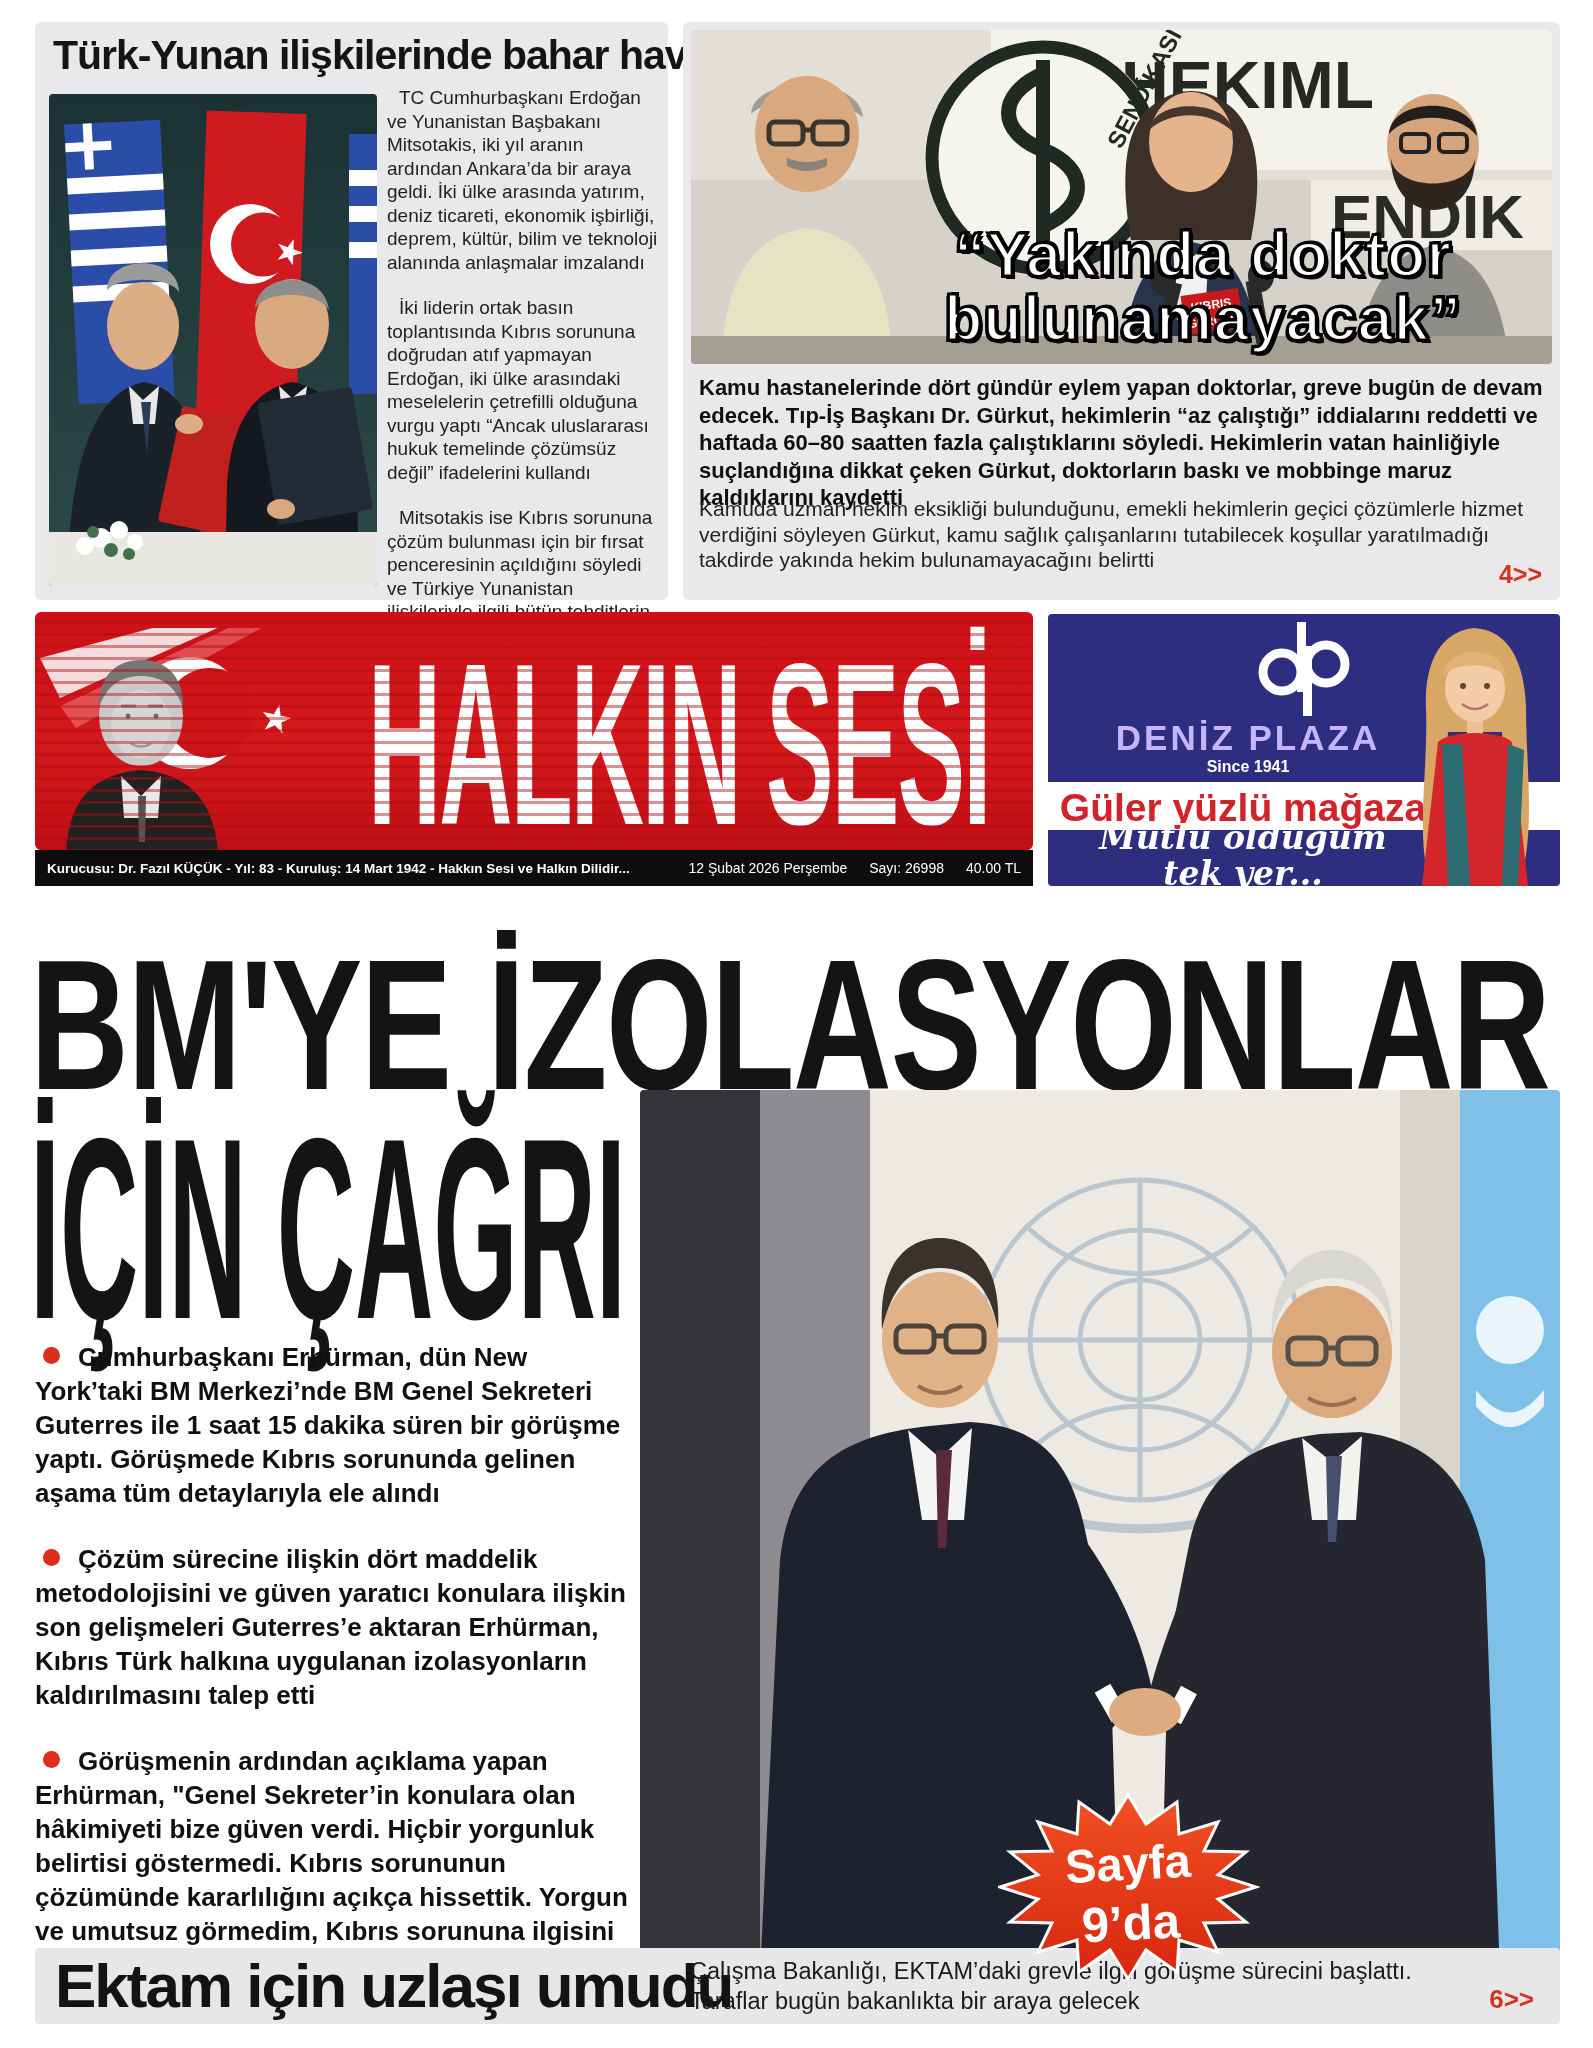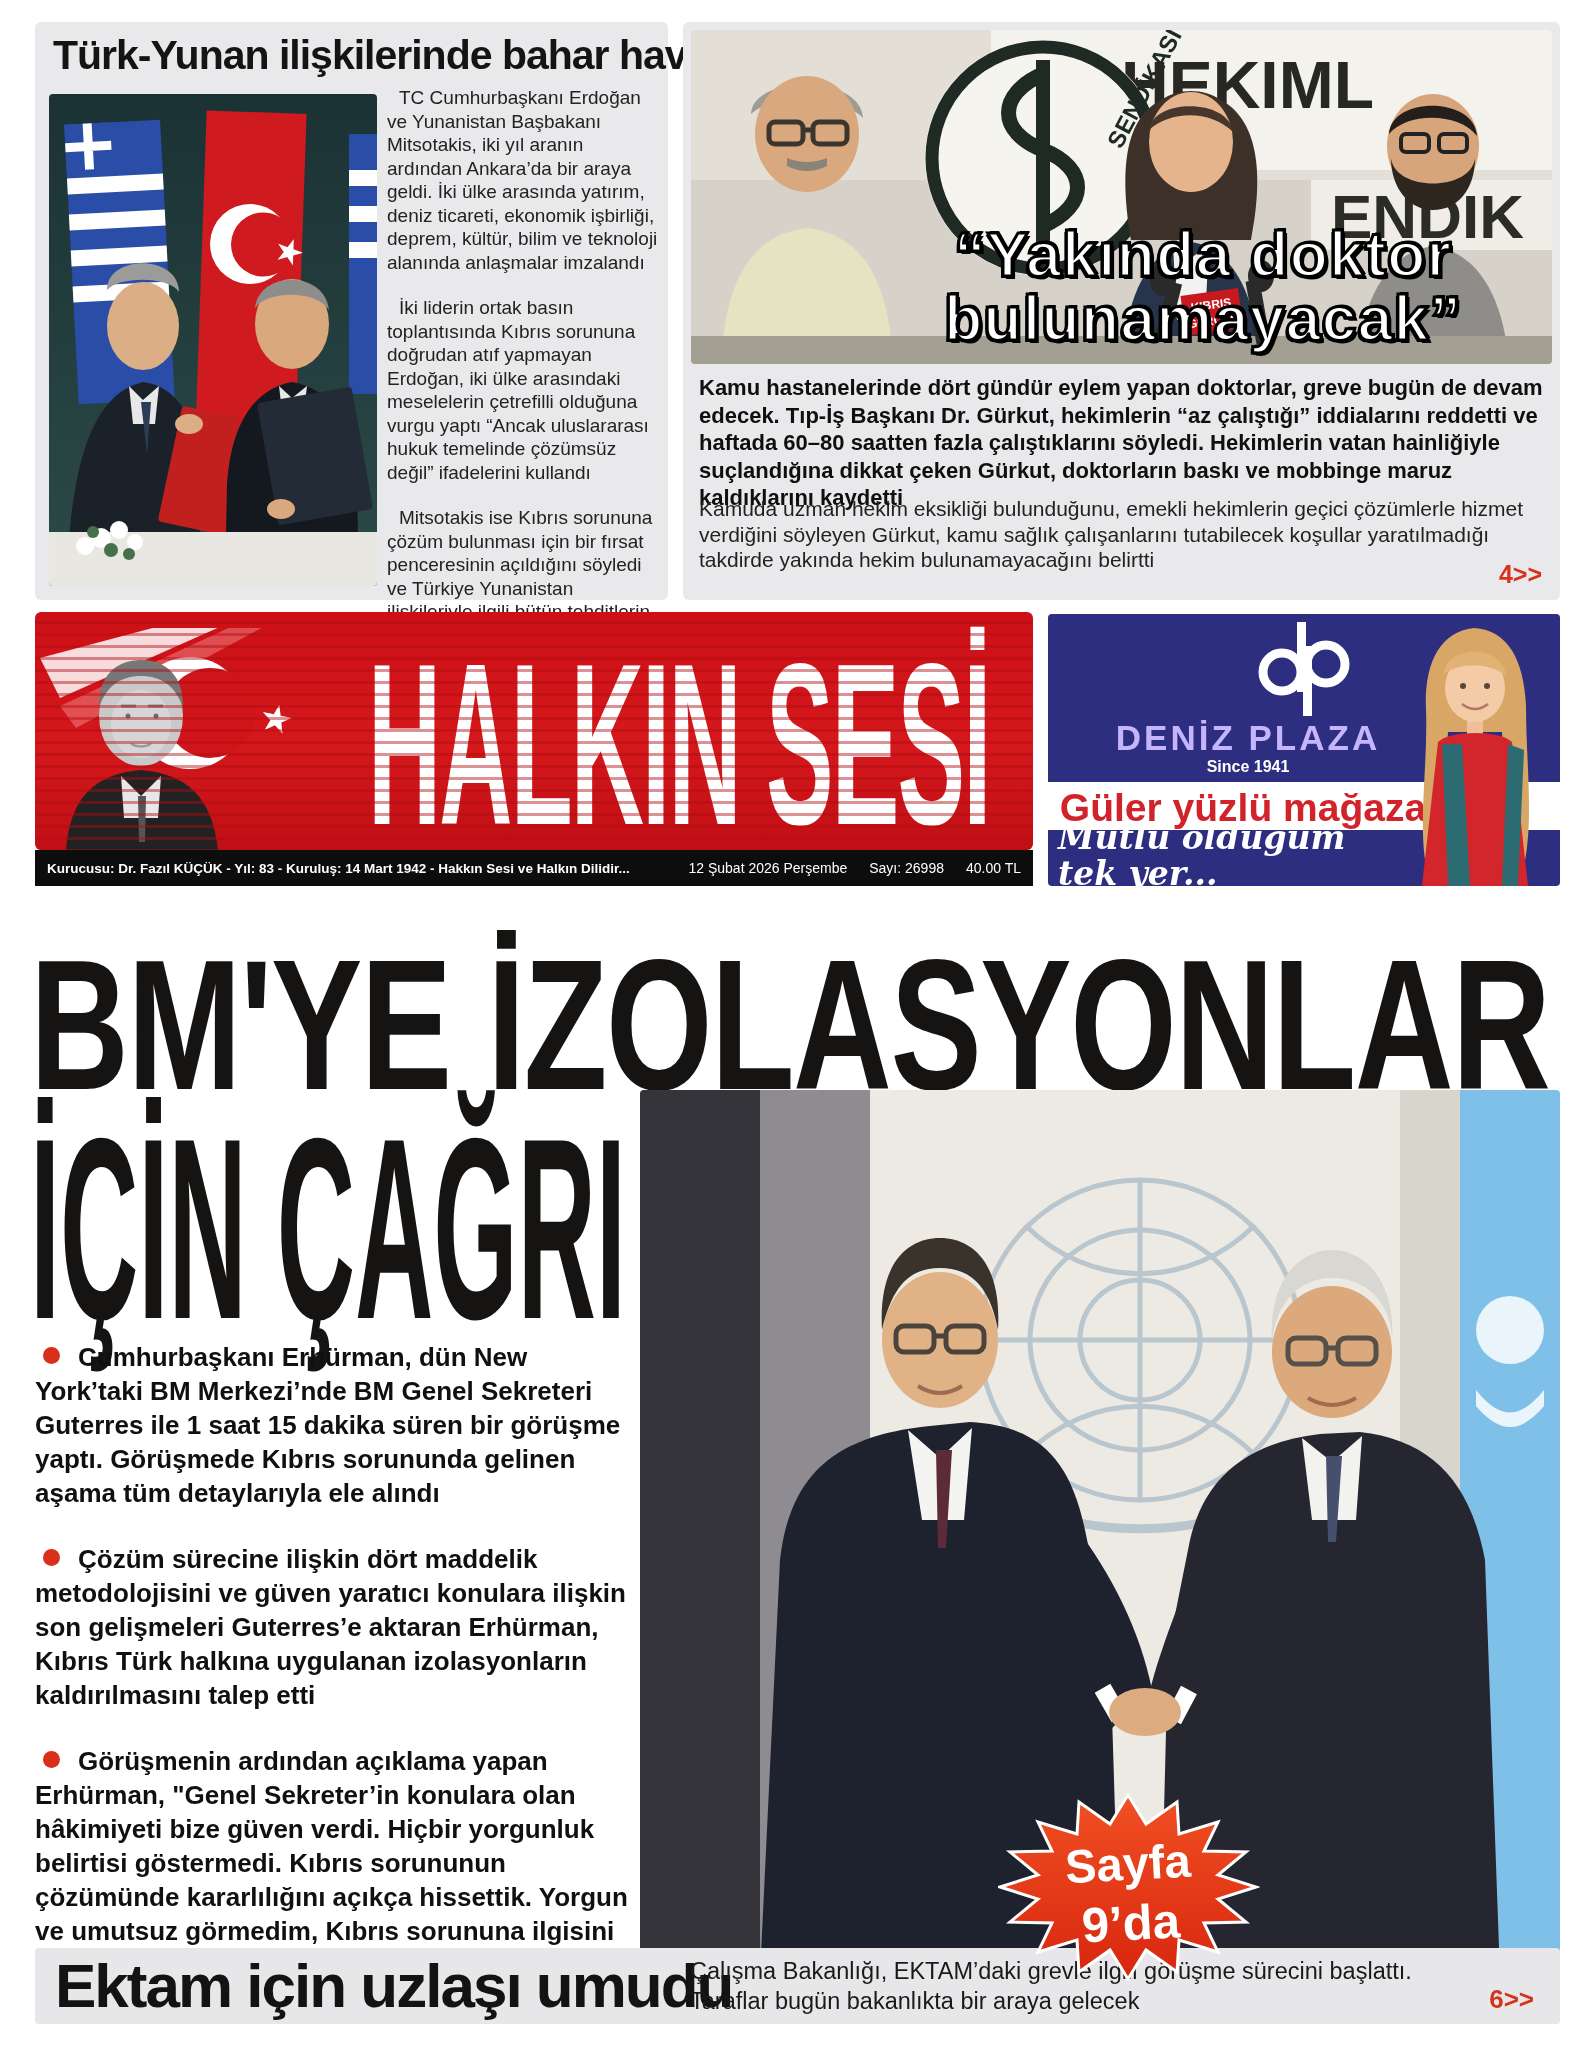--- a/index.html
+++ b/index.html
@@ -43,21 +43,21 @@
   .ad-box{position:absolute;left:1048px;top:614px;width:512px;height:272px;background:#2e2e80;
           border-radius:4px;overflow:hidden;}
   .ad-logo{position:absolute;left:200px;top:6px;}
   .ad-brand{position:absolute;left:20px;top:104px;width:360px;text-align:center;color:#c4b5fd;
             font-size:35px;font-weight:bold;letter-spacing:3px;white-space:nowrap;}
   .ad-since{position:absolute;left:20px;top:144px;width:360px;text-align:center;color:#fff;
             font-size:16px;font-weight:bold;}
   .ad-band{position:absolute;left:0;top:168px;width:512px;height:48px;background:#ffffff;}
   .ad-slogan{position:absolute;left:0;top:172px;width:390px;text-align:center;color:#d3232a;
              font-size:39px;font-weight:bold;white-space:nowrap;}
-  .ad-script{position:absolute;left:10px;top:206px;width:370px;color:#fff;
+  .ad-script{position:absolute;left:10px;top:206px;width:370px;text-align:center;color:#fff;
              font-family:"DejaVu Serif",serif;font-style:italic;font-weight:bold;
              font-size:33px;line-height:36px;}
   .ad-girl{position:absolute;right:0;top:0;z-index:3;}
   
   .hl1{position:absolute;left:30px;top:933px;white-space:nowrap;font-weight:bold;font-size:185px;
        line-height:1;color:#161412;letter-spacing:-2px;transform:scaleX(0.74);transform-origin:left top;}
   .hl2{position:absolute;left:30px;top:1100px;white-space:nowrap;font-weight:bold;font-size:258px;
        line-height:1;color:#161412;letter-spacing:0;transform:scaleX(0.42);transform-origin:left top;}
   .bullets{position:absolute;left:35px;top:1340px;width:595px;}
   .bullets p{margin:0 0 32px 0;font-size:26px;line-height:34px;font-weight:bold;color:#101010;}

